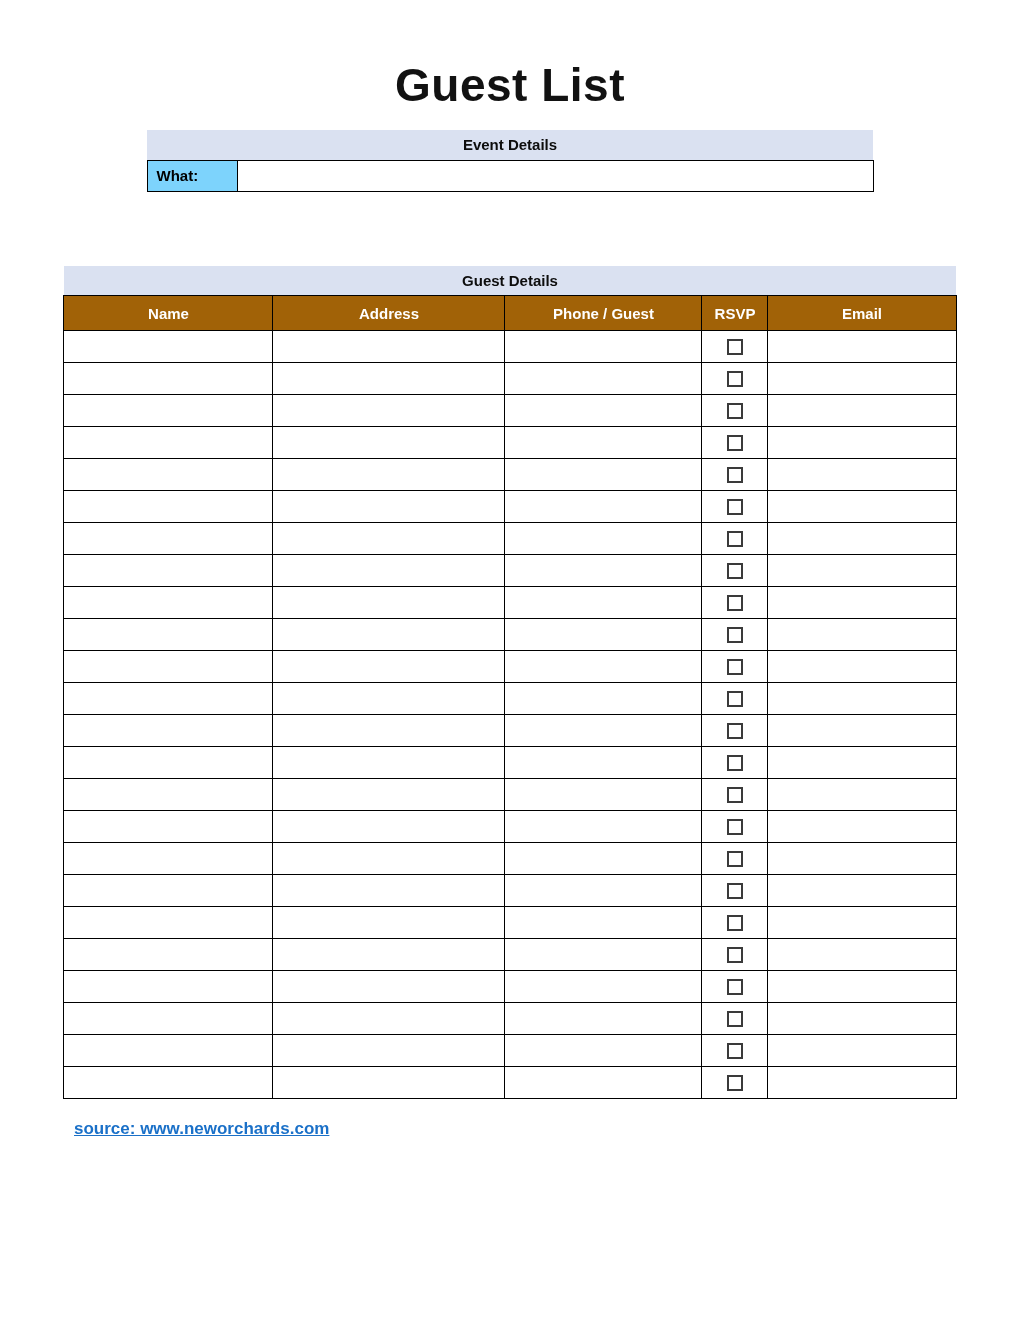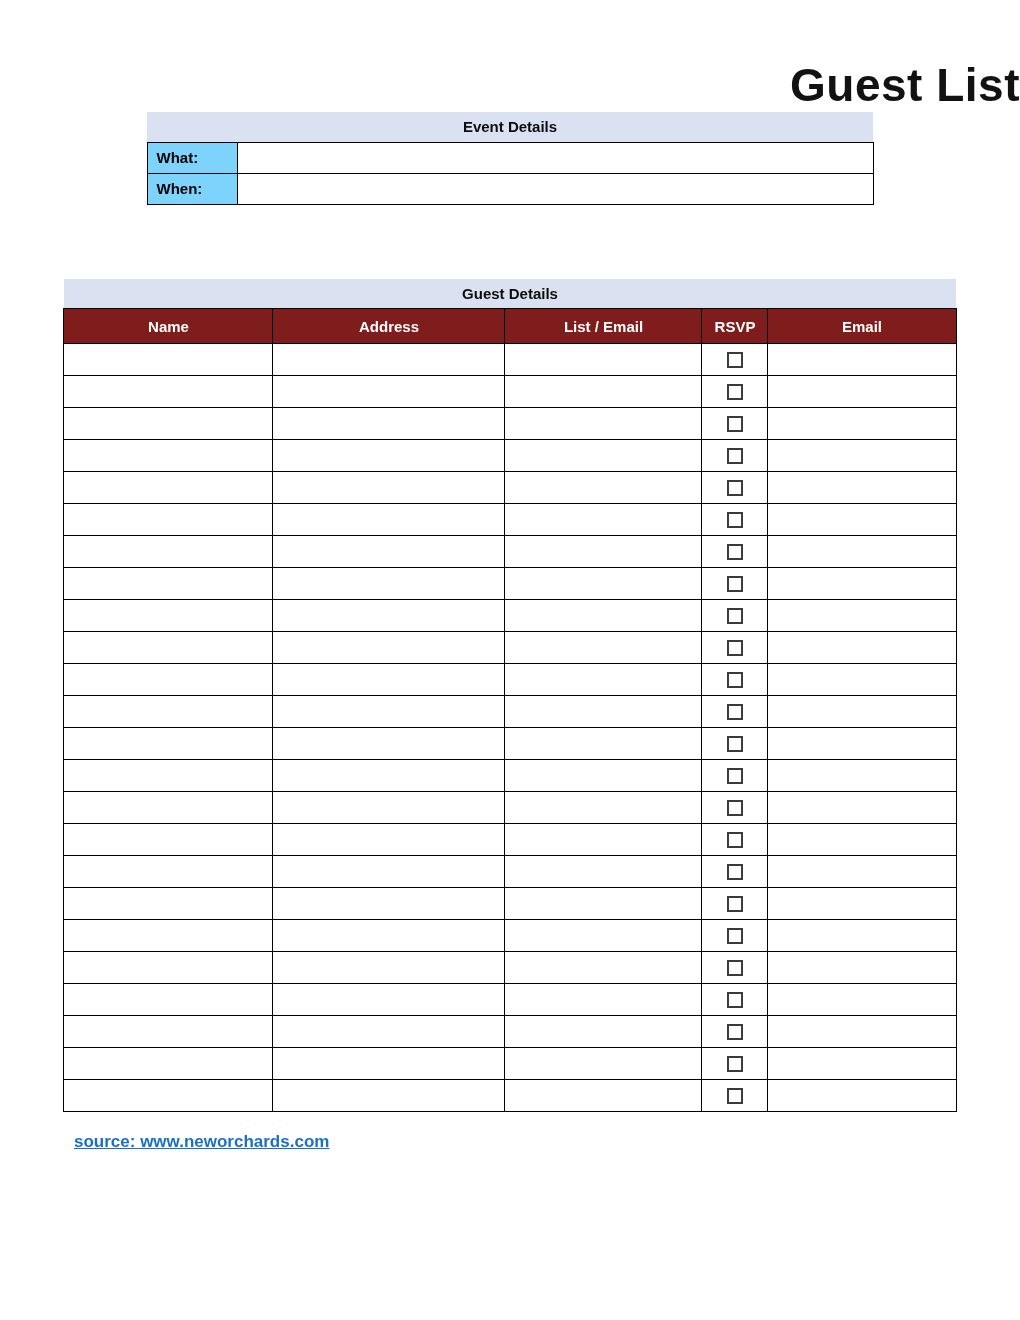--- a/index.html
+++ b/index.html
@@ -8,25 +8,26 @@
     width: 1020px;
     height: 1320px;
     font-family: "Liberation Sans", "DejaVu Sans", sans-serif;
     color: #000;
     position: relative;
     overflow: hidden;
   }
   .page { padding-top: 58px; }
 
   h1.title {
-    text-align: right;
+    text-align: center;
     font-size: 46px;
     font-weight: 700;
     color: #121212;
     letter-spacing: 0.5px;
+    margin-bottom: 18px;
   }
 
   table {
     width: 727px;
     margin: 0 auto;
     border-collapse: collapse;
     table-layout: fixed;
   }
 
   td, th { border: 1.5px solid #000; }
@@ -55,21 +56,21 @@
   }
   .event-table td.value {
     background: #ffffff;
     font-size: 15px;
     padding-left: 8px;
   }
 
   
   .guest-table { margin-top: 74px; }
   .guest-table tr.col-header th {
-    background: #7f1d1d;
+    background: #a16207;
     color: #ffffff;
     font-weight: 700;
     font-size: 15px;
     height: 35px;
     text-align: center;
     vertical-align: middle;
   }
   .guest-table tbody td {
     height: 32px;
     background: #ffffff;
@@ -117,43 +118,39 @@
         <td colspan="2" class="band">Event Details</td>
       </tr>
     </thead>
     <tbody>
   <tr>
     <td class="label">What:</td>
     <td class="value"></td>
   </tr>
 
 
-  <tr>
-    <td class="label">When:</td>
-    <td class="value"></td>
-  </tr>
 </tbody>
   </table>
 
   <table class="guest-table">
     <colgroup>
       <col style="width:209px">
         <col style="width:232px">
         <col style="width:197px">
         <col style="width:66px">
         <col style="width:188px">
     </colgroup>
     <thead>
       <tr>
         <td colspan="5" class="band">Guest Details</td>
       </tr>
       <tr class="col-header">
         <th>Name</th>
         <th>Address</th>
-        <th>List / Email</th>
+        <th>Phone / Guest</th>
         <th>RSVP</th>
         <th>Email</th>
       </tr>
     </thead>
     <tbody>
   <tr>
     <td></td>
     <td></td>
     <td></td>
     <td class="rsvp-cell"><span class="checkbox"></span></td>

